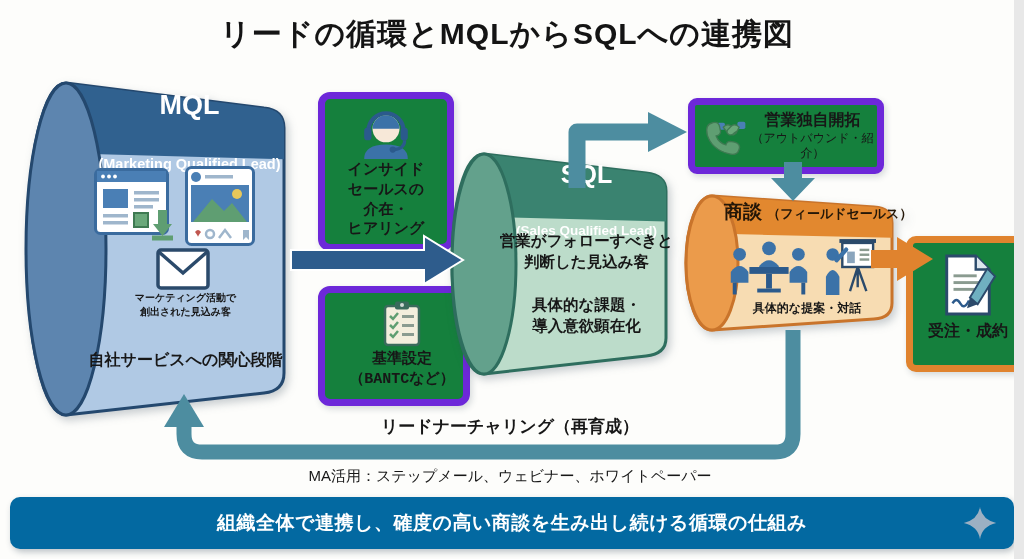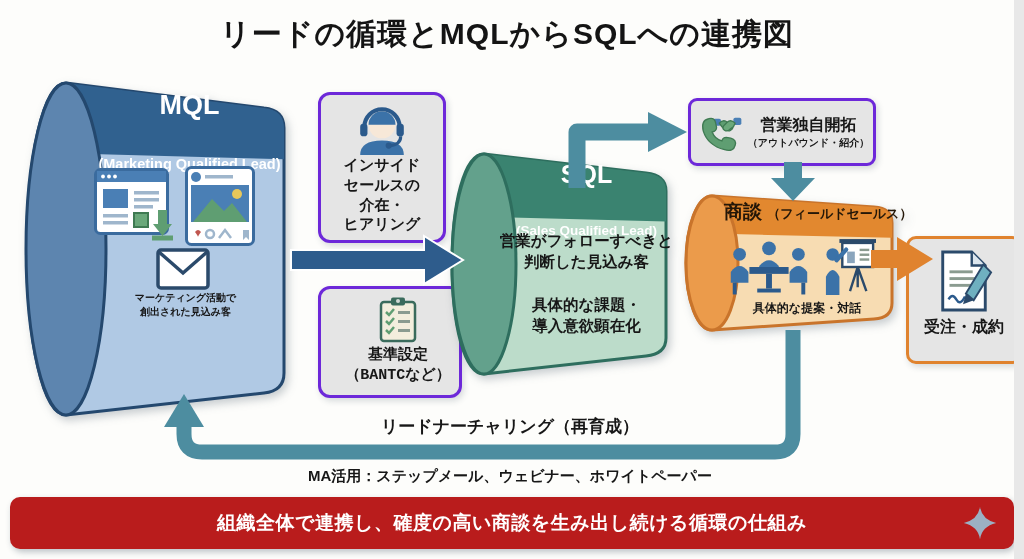--- a/index.html
+++ b/index.html
@@ -32,50 +32,50 @@
   #sql .desc1{left:44px;right:2px;top:82px;font-size:15.5px;}
   #sql .desc2{left:44px;right:2px;top:146px;font-size:15.5px;}
 
   #meeting{left:682px;top:192px;width:218px;height:142px;}
   #meeting .hdr{left:42px;right:2px;top:7px;text-align:center;color:#241708;
     font-weight:900;font-size:19px;white-space:nowrap;}
   #meeting .hdr .sub{font-size:13px;font-weight:800;}
   #meeting .cyl-desc{left:32px;right:0;top:108px;font-size:12px;}
 
   
-  .wbox{background:#e5e5e5;border:3px solid #6d28d9;border-radius:12px;
+  .wbox{background:#15803d;border:7px solid #6d28d9;border-radius:12px;
     box-shadow:2px 3px 6px rgba(40,60,80,.18);}
   .wbox .lbl{font-weight:800;color:#171717;text-align:center;line-height:1.32;}
 
   #inside-sales{left:318px;top:92px;width:122px;height:145px;}
   #inside-sales svg{display:block;margin:7px auto 1px;}
   #inside-sales .lbl{font-size:15px;}
 
   #criteria{left:318px;top:286px;width:122px;height:106px;padding-left:16px;}
   #criteria svg{display:block;margin:7px auto 2px;}
   #criteria .lbl{font-size:15px;}
 
   #outbound{left:688px;top:98px;width:182px;height:62px;border-radius:9px;
     display:flex;align-items:center;}
   #outbound svg{margin-left:7px;flex:none;}
   #outbound .col{flex:1;text-align:center;line-height:1.3;}
   #outbound .t1{font-size:16px;font-weight:800;color:#171717;}
-  #outbound .t2{font-size:10px;font-weight:700;color:#171717;}
+  #outbound .t2{font-size:12px;font-weight:400;color:#171717;}
 
   #order{left:906px;top:188px;width:110px;height:122px;border-color:#e0832e;
     border-radius:10px;margin-top:48px;}
   #order svg{display:block;margin:9px auto 2px;}
   #order .lbl{font-size:16px;}
 
   .loop-label{left:260px;width:500px;top:415px;font-size:17px;font-weight:800;
     color:#171717;text-align:center;}
-  .ma-note{left:210px;width:600px;top:467px;font-size:15px;font-weight:700;
+  .ma-note{left:210px;width:600px;top:467px;font-size:15px;font-weight:400;
     color:#171717;text-align:center;}
 
-  #footer-bar{left:10px;top:497px;width:1004px;height:52px;background:#b91c1c;
+  #footer-bar{left:10px;top:497px;width:1004px;height:52px;background:#0369a1;
     border-radius:10px;box-shadow:2px 3px 6px rgba(40,60,80,.3);
     display:flex;align-items:center;justify-content:center;}
   #footer-bar .lbl{color:#fff;font-size:19px;font-weight:800;letter-spacing:.5px;}
   #footer-bar svg{position:absolute;right:16px;top:8px;}
 
   #arrows{position:absolute;inset:0;pointer-events:none;}
 </style>
 </head>
 <body>
 
@@ -128,20 +128,21 @@
       <path d="M58 64 h6 v10 l-3 -3 l-3 3 Z" fill="#9fb6cc"></path>
     </svg>
 
     <svg class="abs" style="left:134px;top:170px" width="54" height="42" viewBox="0 0 54 42">
       <rect x="2" y="2" width="50" height="38" rx="3" fill="#fff" stroke="#2b4a6b" stroke-width="3.5"></rect>
       <path d="M3 4 L27 25 L51 4" fill="none" stroke="#2b4a6b" stroke-width="3.5"></path>
     </svg>
 
     <div class="abs cyl-desc pre desc1">マーケティング活動で
 創出された見込み客</div>
+    <div class="abs cyl-desc pre desc2">自社サービスへの関心段階</div>
   </div>
 
   <div class="abs wbox" id="inside-sales">
     <svg width="54" height="54" viewBox="0 0 52 52">
       <path d="M5 51 Q5 37 26 37 Q47 37 47 51 Z" fill="#3b72a8"></path>
       <circle cx="26" cy="22" r="13" fill="#f7e8d8"></circle>
       <path d="M13 22 A13 13 0 0 1 39 22 Z" fill="#3b72a8"></path>
       <path d="M9 24 A17 17 0 0 1 43 24" fill="none" stroke="#2b5a8c" stroke-width="4"></path>
       <rect x="5" y="21" width="7" height="12" rx="3" fill="#2b5a8c"></rect>
       <rect x="40" y="21" width="7" height="12" rx="3" fill="#2b5a8c"></rect>

